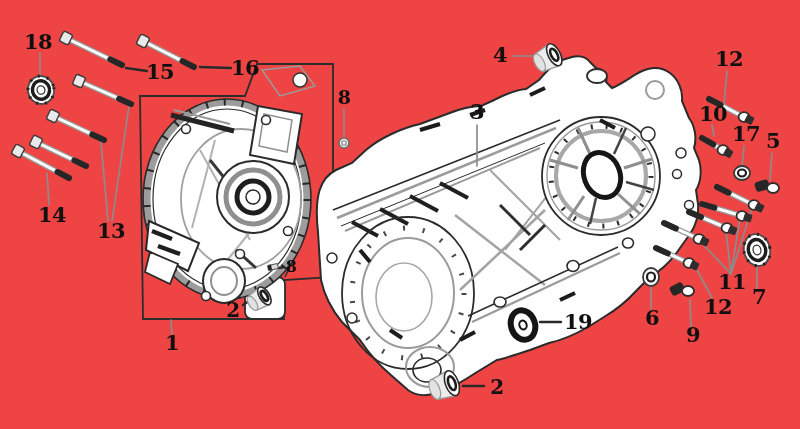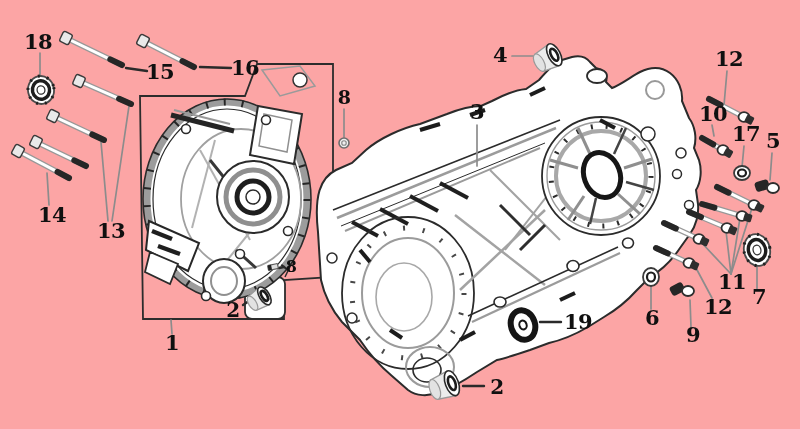--- a/index.html
+++ b/index.html
@@ -1,16 +1,16 @@
 <!DOCTYPE html>
 <html><head>
 <meta charset="utf-8">
 <style>
   html,body{margin:0;padding:0;background:#ffffff;}
-  .stage{position:relative;width:800px;height:429px;background:#fca5a5;overflow:hidden;
+  .stage{position:relative;width:800px;height:429px;background:#ef4444;overflow:hidden;
          font-family:"DejaVu Serif", serif;}
   svg{display:block;}
   text.callout{font-family:"DejaVu Serif", serif;font-weight:700;fill:#101010;
                text-anchor:middle;letter-spacing:-0.5px;}
 </style>
 </head>
 <body>
 
 <div class="stage">
 <svg id="diagram-svg" width="800" height="429" viewBox="0 0 800 429">

